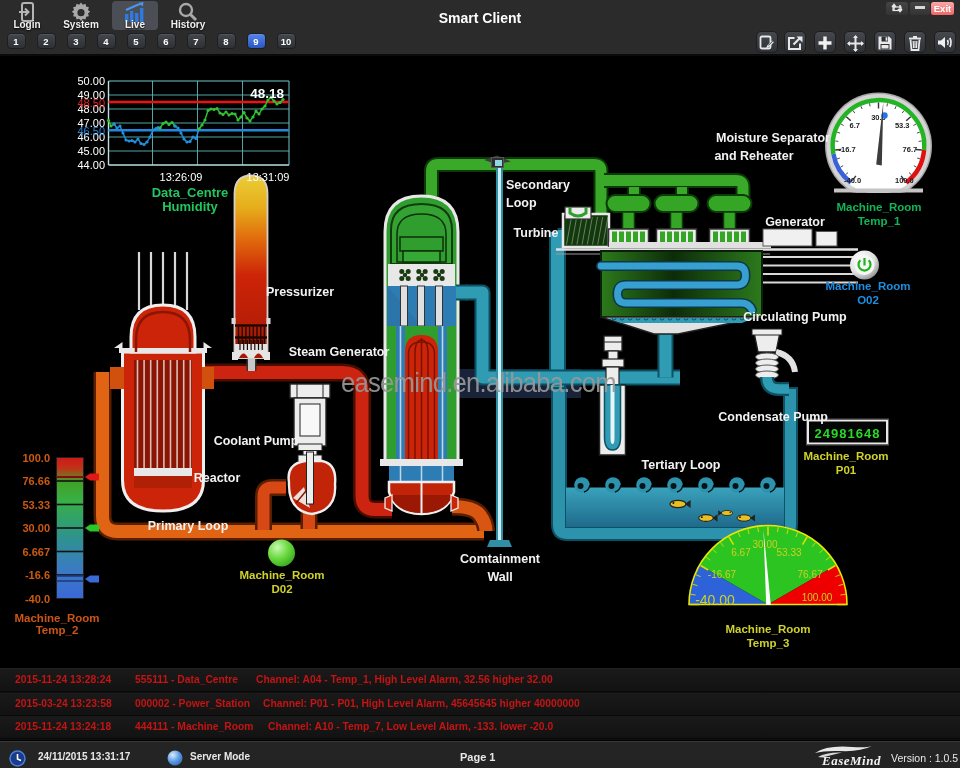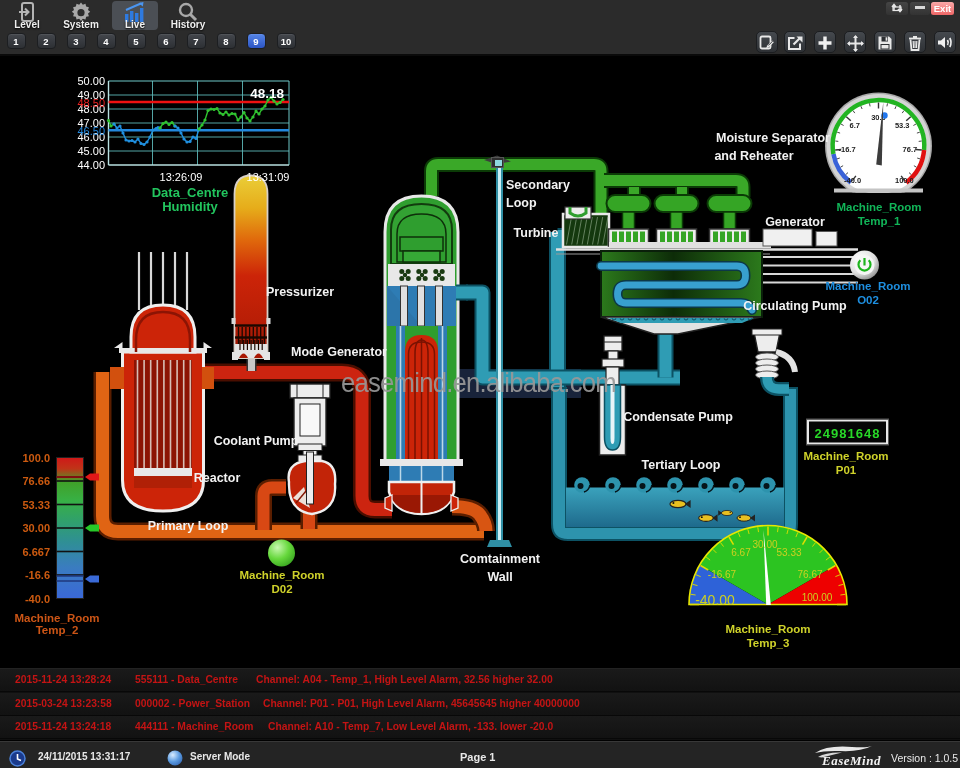--- a/index.html
+++ b/index.html
@@ -549,21 +549,21 @@
 <path d="M 85 579 L 90 575.5 L 99 575.5 L 99 582.5 L 90 582.5 Z" fill="#3a6ad8"></path>
   </svg>
 <div class="topbar">
 <div class="livebg"></div>
 <div class="navbtn" style="left:3px">
       <div class="navicon"><svg width="22" height="22" viewBox="0 0 22 22">
           <rect x="6" y="2" width="11" height="18" rx="2" fill="none" stroke="#b4b4b4" stroke-width="2"></rect>
           <rect x="8" y="4" width="7" height="14" fill="#2c2c2c"></rect>
           <path d="M 3 11 L 12 11 M 9 7.5 L 12.5 11 L 9 14.5" stroke="#b4b4b4" stroke-width="2" fill="none"></path>
         </svg></div>
-      <div class="navlab">Level</div>
+      <div class="navlab">Login</div>
     </div>
 <div class="navbtn" style="left:57px">
       <div class="navicon"><svg width="24" height="24" viewBox="0 0 24 24">
           <path fill="#a8a8a8" d="M12 1.5l1.8 2.2 2.7-.9.6 2.8 2.8.6-.9 2.7 2.2 1.8-2.2 1.8.9 2.7-2.8.6-.6 2.8-2.7-.9-1.8 2.2-1.8-2.2-2.7.9-.6-2.8-2.8-.6.9-2.7-2.2-1.8 2.2-1.8-.9-2.7 2.8-.6.6-2.8 2.7.9z"></path>
           <circle cx="12" cy="11.7" r="3.6" fill="#2c2c2c"></circle>
         </svg></div>
       <div class="navlab">System</div>
     </div>
 <div class="navbtn" style="left:111px">
       <div class="navicon"><svg width="26" height="24" viewBox="0 0 26 24">
@@ -576,20 +576,21 @@
         </svg></div>
       <div class="navlab">Live</div>
     </div>
 <div class="navbtn" style="left:164px">
       <div class="navicon"><svg width="24" height="24" viewBox="0 0 24 24">
           <circle cx="10" cy="9" r="6" fill="none" stroke="#a8a8a8" stroke-width="2.4"></circle>
           <line x1="14.5" y1="13.5" x2="20" y2="19" stroke="#a8a8a8" stroke-width="3"></line>
         </svg></div>
       <div class="navlab">History</div>
     </div>
+<div class="title">Smart Client</div>
 <div class="winbtn" style="left:886px;width:22px">
       <svg width="14" height="12" viewBox="0 0 14 12">
         <path d="M 4 3.5 L 4 9 M 2 5 L 4 2.5 L 6 5" stroke="#e8e8e8" stroke-width="1.5" fill="none"></path>
         <path d="M 10 8.5 L 10 3 M 8 7 L 10 9.5 L 12 7" stroke="#e8e8e8" stroke-width="1.5" fill="none"></path>
         <rect x="3" y="5" width="8" height="3.5" fill="none" stroke="#e8e8e8" stroke-width="1.2"></rect>
       </svg>
     </div>
 <div class="winbtn" style="left:910px;width:20px">
       <svg width="12" height="11" viewBox="0 0 12 11">
         <rect x="1" y="4" width="10" height="3" fill="#d8d8d8"></rect>
@@ -663,32 +664,32 @@
 <div class="ylab" style="top:145px">45.00</div>
 <div class="ylab" style="top:159px">44.00</div>
 <div class="ylab" style="top:97px;color:#ee2222">48.50</div>
 <div class="ylab" style="top:125px;color:#2288dd">46.50</div>
 <div class="lab wh" style="left:31px;top:171px;font-size:11px">13:26:09</div>
 <div class="lab wh" style="left:118px;top:171px;font-size:11px">13:31:09</div>
 <div class="lab" style="left:-16px;top:86px;width:300px;text-align:right;color:#fff;font-size:13.5px;font-weight:bold">48.18</div>
 <div class="lab grn" style="left:40px;top:185px;font-weight:bold">Data_Centre</div>
 <div class="lab grn" style="left:40px;top:199px;font-weight:bold">Humidity</div>
 <div class="lab wht" style="left:150px;top:285px;">Pressurizer</div>
-<div class="lab wht" style="left:189px;top:345px;">Mode Generator</div>
+<div class="lab wht" style="left:189px;top:345px;">Steam Generator</div>
 <div class="lab wht" style="left:106px;top:434px;">Coolant Pump</div>
 <div class="lab wht" style="left:67px;top:471px;">Reactor</div>
 <div class="lab wht" style="left:38px;top:519px;">Primary Loop</div>
 <div class="lab wht" style="left:388px;top:178px;text-align:left;left:506px;width:300px">Secondary</div>
 <div class="lab wht" style="left:369px;top:196px;text-align:left;left:506px;width:300px">Loop</div>
 <div class="lab wht" style="left:386px;top:226px;">Turbine</div>
 <div class="lab wht" style="left:623px;top:131px;">Moisture Separator</div>
 <div class="lab wht" style="left:604px;top:149px;">and Reheater</div>
 <div class="lab wht" style="left:645px;top:215px;">Generator</div>
-<div class="lab wht" style="left:645px;top:299px;">Circulating Pump</div>
-<div class="lab wht" style="left:528px;top:410px;">Condensate Pump</div>
+<div class="lab wht" style="left:645px;top:310px;">Circulating Pump</div>
+<div class="lab wht" style="left:528px;top:410px;text-align:right;">Condensate Pump</div>
 <div class="lab wht" style="left:531px;top:458px;">Tertiary Loop</div>
 <div class="lab wht" style="left:350px;top:552px;">Comtainment</div>
 <div class="lab wht" style="left:350px;top:570px;">Wall</div>
 <div class="lab g2" style="left:729px;top:201px;">Machine_Room</div>
 <div class="lab g2" style="left:729px;top:215px;">Temp_1</div>
 <div class="lab blu" style="left:718px;top:280px;">Machine_Room</div>
 <div class="lab blu" style="left:718px;top:294px;">O02</div>
 <div class="lab yel" style="left:696px;top:450px;">Machine_Room</div>
 <div class="lab yel" style="left:696px;top:464px;">P01</div>
 <div class="lab" style="left:697.5px;top:425.5px;width:300px;color:#28d828;font-size:13px;font-weight:bold;letter-spacing:1px">24981648</div>

